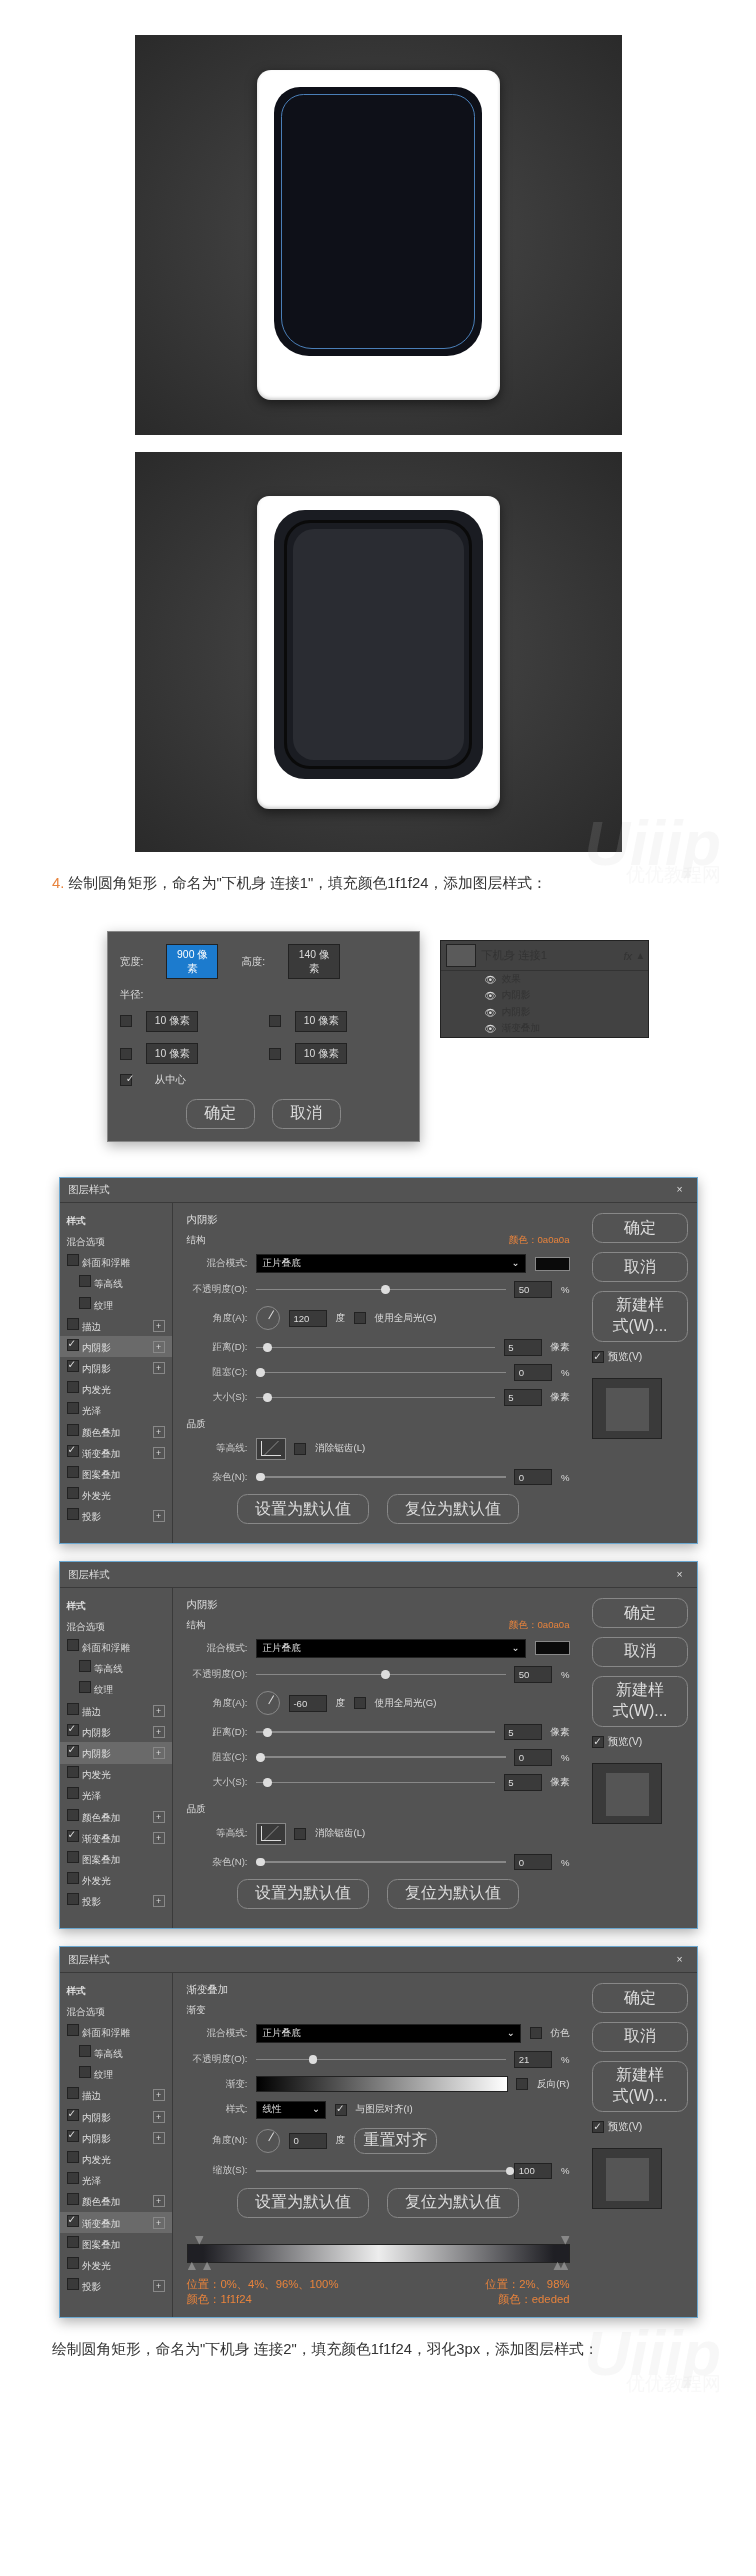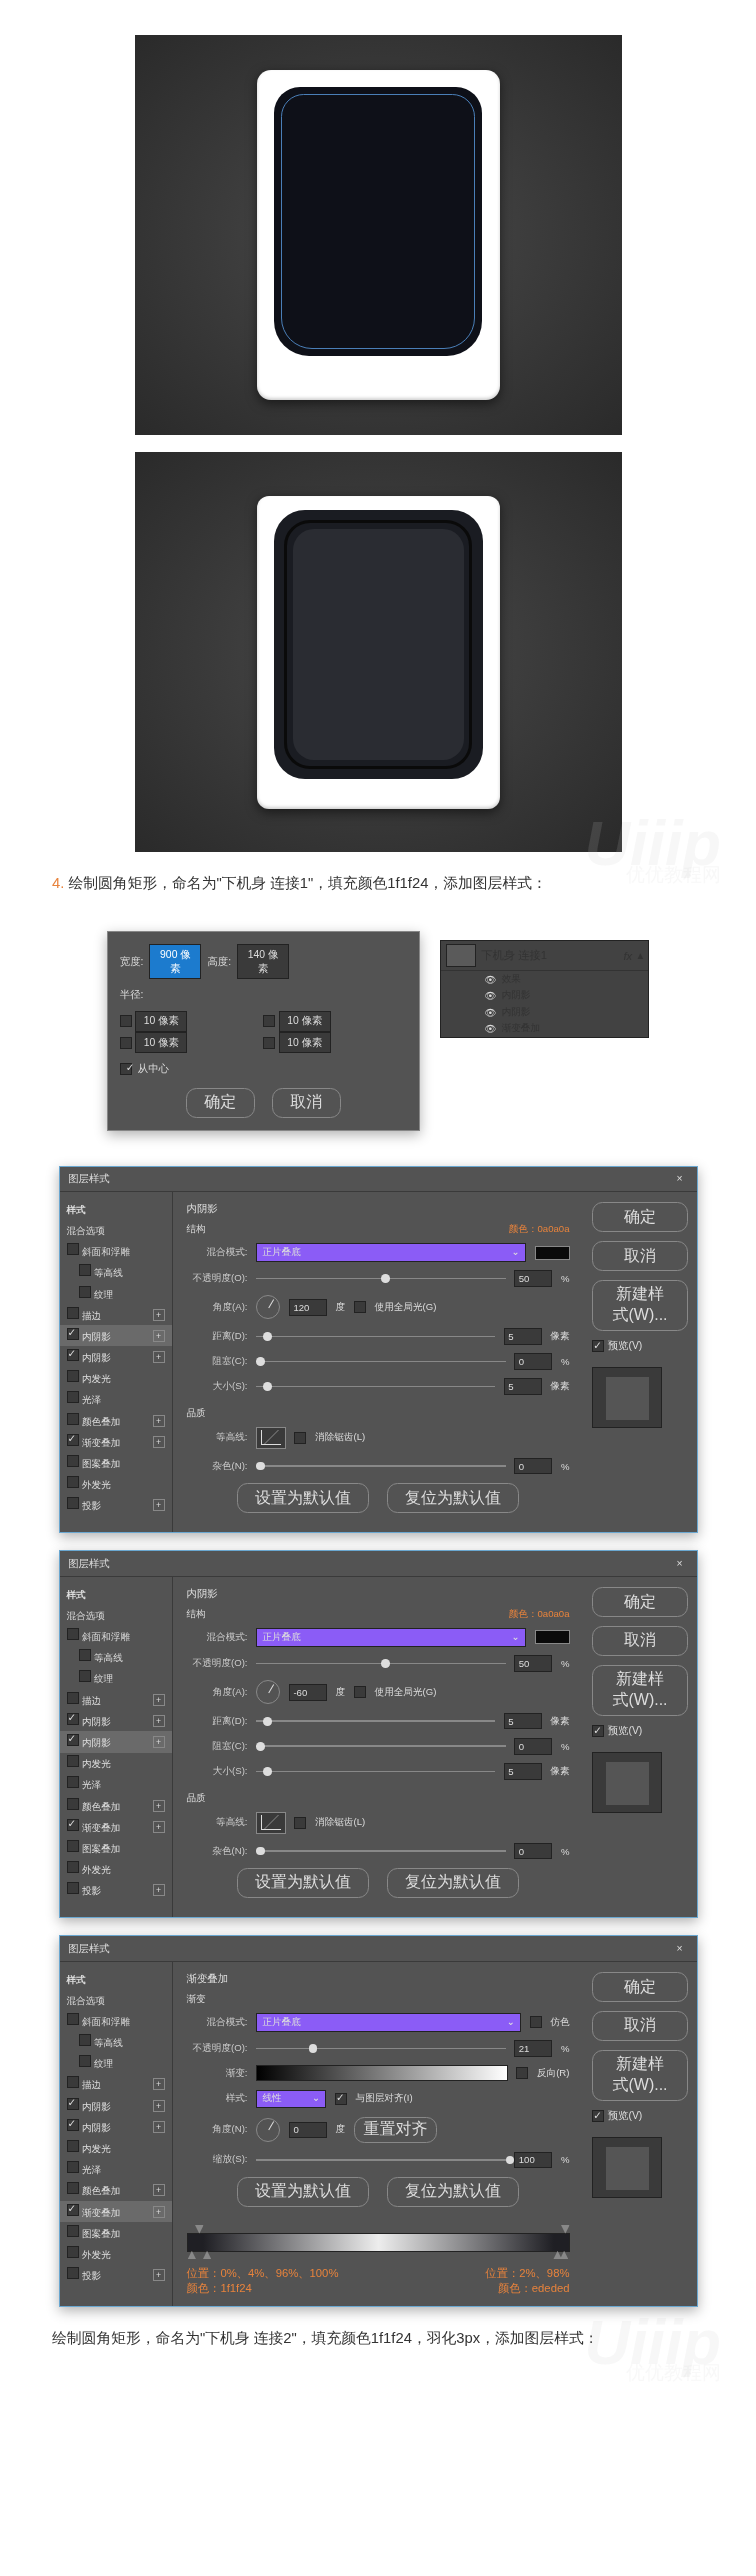--- a/index.html
+++ b/index.html
@@ -13,25 +13,25 @@
 .v2-inner{position:absolute;inset:10.4px;border:3.5px solid #0a0a0a;border-radius:26px}
 .v2-texture{position:absolute;inset:19px;background:#2a2c32;border-radius:21px}
 .watermark{position:absolute;right:35px;bottom:17.4px;font-size:63px;font-style:italic;font-weight:bold;color:rgba(200,200,200,.15);pointer-events:none}
 .wmsub{position:absolute;right:35px;bottom:8.7px;font-size:19px;color:rgba(200,200,200,.12)}
 .step-text{margin:17.4px 52px;line-height:1.8;font-size:14.8px}
 .step-num{color:#e8833c}
 .dialog{background:#535353;border:0.9px solid #878787;color:#ddd;font-size:10.4px;margin:17.4px auto;box-shadow:0 3.5px 12px rgba(0,0,0,.3)}
 .dlg-title{background:#535353;padding:5.2px 8.7px;border-bottom:0.9px solid #3a3a3a;font-size:11.3px}
 .dlg-body{padding:12px}
 .rr-dialog{width:313px;display:inline-block;vertical-align:top;margin-right:17.4px}
-.field-row{display:flex;align-items:center;gap:6px;margin-bottom:8.7px}
+.field-row{display:flex;align-items:center;gap:23px;margin-bottom:8.7px}
 .lbl{color:#ddd}
 .txt-input{background:#3a3a3a;border:0.9px solid #222;color:#ddd;padding:2.6px 5.2px;width:52px}
 .txt-input.hl{background:#1c7bce;color:#fff}
-.corner-grid{display:grid;grid-template-columns:15.6px 1fr 15.6px 1fr;gap:0;align-items:center;margin:8.7px 0}
+.corner-grid{display:grid;grid-template-columns:15.6px 1fr 15.6px 1fr;gap:11px;align-items:center;margin:8.7px 0}
 .chk{width:12px;height:12px;background:#3a3a3a;border:0.9px solid #222;display:inline-block;position:relative}
 .chk.on::after{content:"✓";position:absolute;top:-2.6px;color:#ddd;font-size:10.4px}
 .btn-pill{border:0.9px solid #888;background:transparent;color:#ddd;border-radius:10.4px;padding:3.5px 17.4px;cursor:pointer;font-size:16px}
 .btn-row{display:flex;gap:17.4px;justify-content:center;margin-top:12px}
 .layers-panel{display:inline-block;width:209px;background:#424242;border:0.9px solid #222;vertical-align:top;margin-top:26px}
 .layer-row{display:flex;align-items:center;padding:3.5px 5.2px;border-bottom:0.9px solid #333;gap:5.2px}
 .thumb{width:29.5px;height:22.6px;background:#5a5a5a;border:0.9px solid #222}
 .fx-item{padding:1.7px 5.2px 1.7px 43px;display:flex;align-items:center;gap:5.2px;font-size:9.6px}
 .eye{color:#ddd}
 .ls-dialog{width:639px;border:0.9px solid #6aa7d0}
@@ -40,21 +40,21 @@
 .ls-left{width:113px;border-right:0.9px solid #3a3a3a;padding:7px 0}
 .ls-item{padding:2.6px 7px;display:flex;align-items:center;justify-content:space-between;font-size:9.6px}
 .ls-item.hd{color:#ddd;font-weight:bold;padding:5.2px 7px}
 .ls-item .chk{margin-right:3.5px}
 .ls-item.sel{background:#6a6a6a}
 .plus{border:0.9px solid #888;width:12px;height:12px;font-size:8.7px;text-align:center;line-height:10.4px}
 .ls-mid{flex:1;padding:10.4px 14px}
 .ls-right{width:113px;padding:10.4px 8.7px;display:flex;flex-direction:column;gap:8.7px;align-items:stretch}
 .mid-row{display:flex;align-items:center;gap:8.7px;margin-bottom:8.7px;font-size:9.6px}
 .mid-lbl{width:61px;text-align:right;color:#ccc}
-.dropdown{background:#8b5cf6;border:0.9px solid #222;padding:1.7px 5.2px;flex:1;color:#ddd;position:relative}
+.dropdown{background:#000000;border:0.9px solid #222;padding:1.7px 5.2px;flex:1;color:#ddd;position:relative}
 .dropdown::after{content:"⌄";position:absolute;right:5.2px}
 .swatch{width:35px;height:14px;background:#0a0a0a;border:0.9px solid #888}
 .slider-track{flex:1;height:1.7px;background:#888;position:relative}
 .slider-thumb{position:absolute;top:-3.5px;width:8.7px;height:8.7px;background:#ddd;border-radius:50%}
 .num-box{width:38px;background:#3a3a3a;border:0.9px solid #222;padding:1.7px 3.5px;color:#ddd;font-size:9.6px}
 .orange{color:#e8833c;font-weight:normal}
 .angle-dial{width:24px;height:24px;border:0.9px solid #888;border-radius:50%;position:relative}
 .angle-dial::after{content:"";position:absolute;width:0.9px;height:10.4px;background:#ddd;left:50%;top:1.7px;transform-origin:bottom;transform:rotate(30deg)}
 .contour{width:29.5px;height:22.6px;background:#3a3a3a;border:0.9px solid #888;position:relative}
 .contour::after{content:"";position:absolute;left:3.5px;bottom:3.5px;width:19px;height:14px;border-left:0.9px solid #ddd;border-bottom:0.9px solid #ddd;background:linear-gradient(135deg,transparent 48%,#ddd 50%,transparent 52%)}

